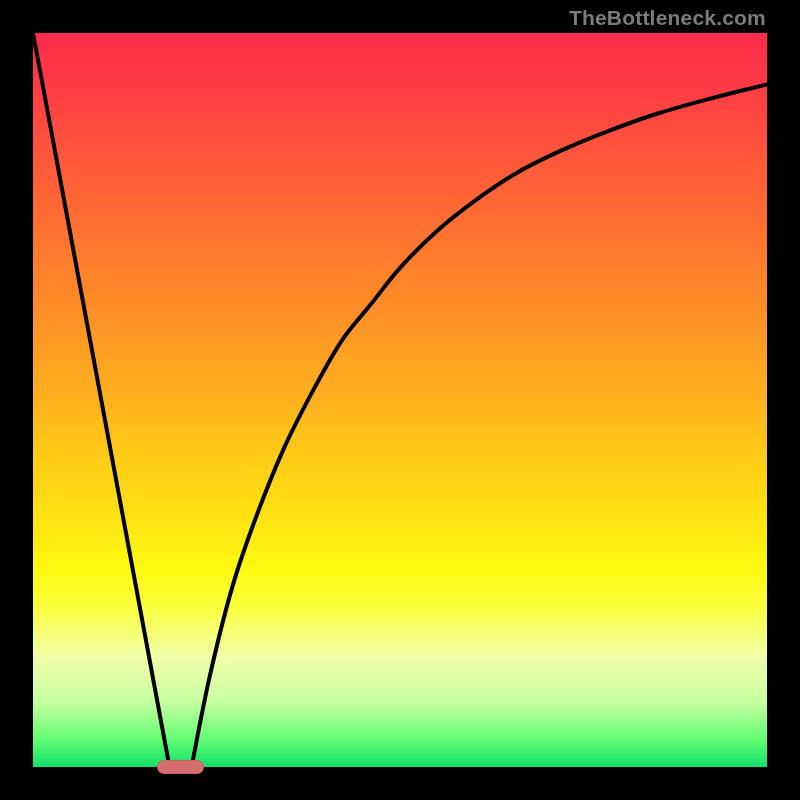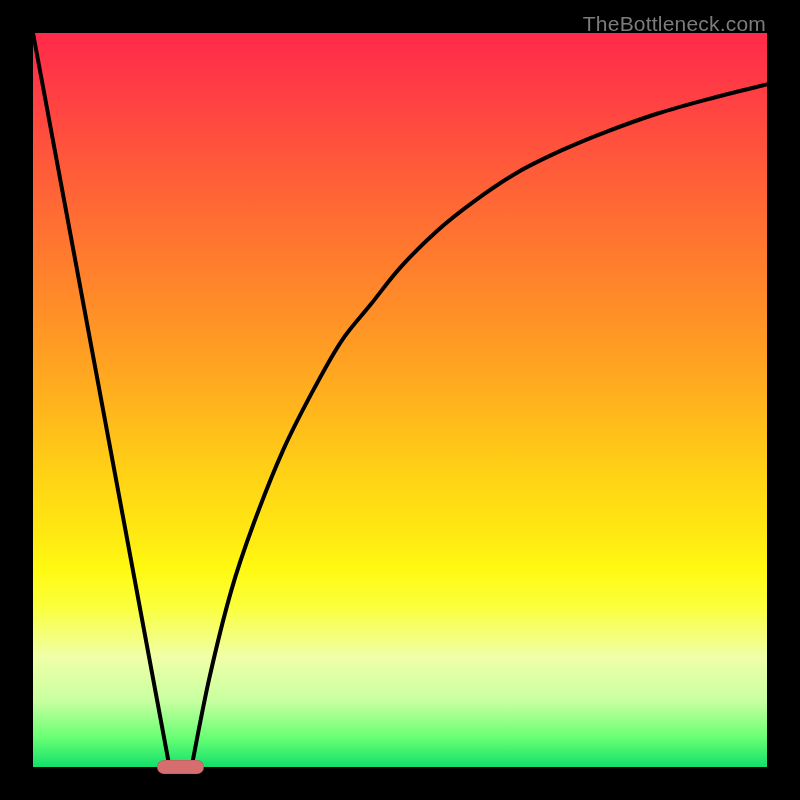--- a/index.html
+++ b/index.html
@@ -37,25 +37,25 @@
       #fff911 73%,
       #fbff3a 78%,
       #f0ffa8 85%,
       #c8ffa0 91%,
       #68ff74 96%,
       #12e06a 100%
     );
   }
   .attribution {
     position: absolute;
-    top: 12px;
+    top: 6px;
     right: 34px;
     color: #7c7c7c;
     font-size: 21px;
-    font-weight: 400;
+    font-weight: 700;
     letter-spacing: 0.2px;
   }
   svg.curve {
     position: absolute;
     left: 0;
     top: 0;
     width: 734px;
     height: 734px;
     overflow: visible;
   }

